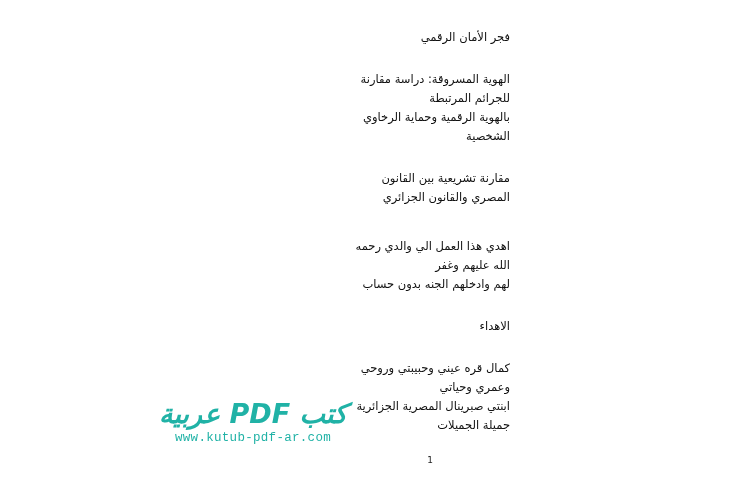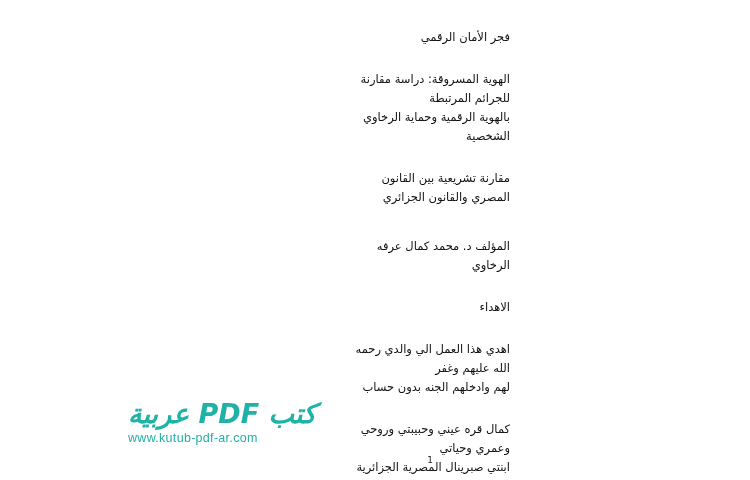--- a/index.html
+++ b/index.html
@@ -47,55 +47,54 @@
     right: 0;
     text-align: center;
     font-size: 9px;
     color: #222222;
   }
   .watermark {
     position: absolute;
     left: 18px;
     top: 398px;
     width: 250px;
-    text-align: left;
+    text-align: center;
     direction: rtl;
   }
   .watermark-title {
     font-family: "DejaVu Sans", "Liberation Sans", sans-serif;
     font-size: 27px;
     font-weight: bold;
     font-style: italic;
     color: #20b2a6;
     letter-spacing: 0px;
     line-height: 32px;
   }
   .watermark-url {
-    font-family: Liberation Sans, sans-serif;
+    font-family: Liberation Mono, monospace;
     font-size: 12.5px;
     color: #20b2a6;
     direction: ltr;
     margin-top: 1px;
     letter-spacing: 0.3px;
   }
 </style>
 </head>
 <body>
 
 <div class="page">
 
   <div class="content">
     <p class="block">فجر الأمان الرقمي</p>
     <p class="block">الهوية المسروقة: دراسة مقارنة للجرائم المرتبطة
 بالهوية الرقمية وحماية الرخاوي الشخصية</p>
     <p class="block gap-large">مقارنة تشريعية بين القانون المصري والقانون الجزائري</p>
-    <p class="block">المؤلف د. محمد كمال عرفه الرخاوي</p>
-    <p class="block">الاهداء</p>
     <p class="block">اهدي هذا العمل الي والدي رحمه الله عليهم وغفر
 لهم وادخلهم الجنه بدون حساب</p>
+    <p class="block">الاهداء</p>
     <p class="block">كمال قره عيني وحبيبتي وروحي وعمري وحياتي
 ابنتي صبرينال المصرية الجزائرية جميلة الجميلات</p>
   </div>
 
   <div class="page-number">1</div>
 
   <div class="watermark">
     <div class="watermark-title">كتب PDF عربية</div>
     <div class="watermark-url">www.kutub-pdf-ar.com</div>
   </div>

